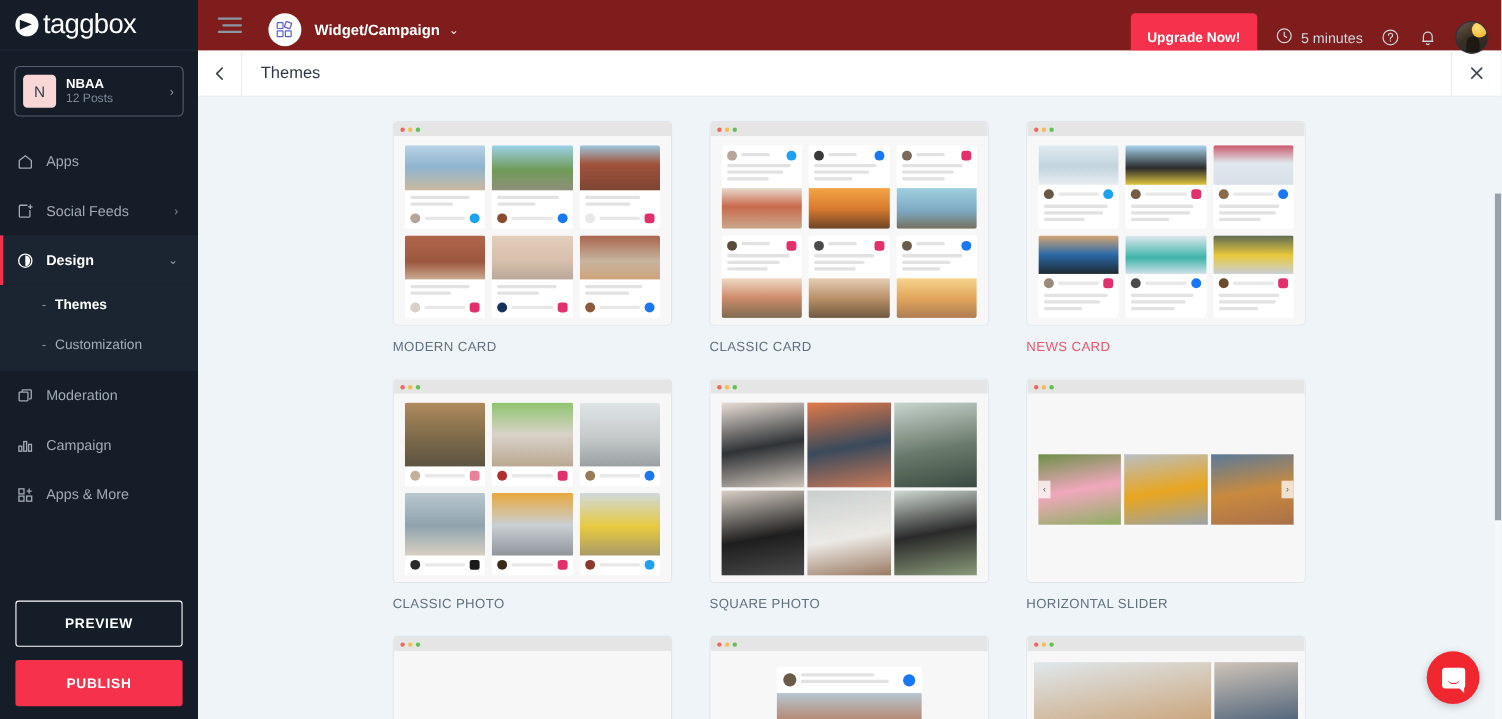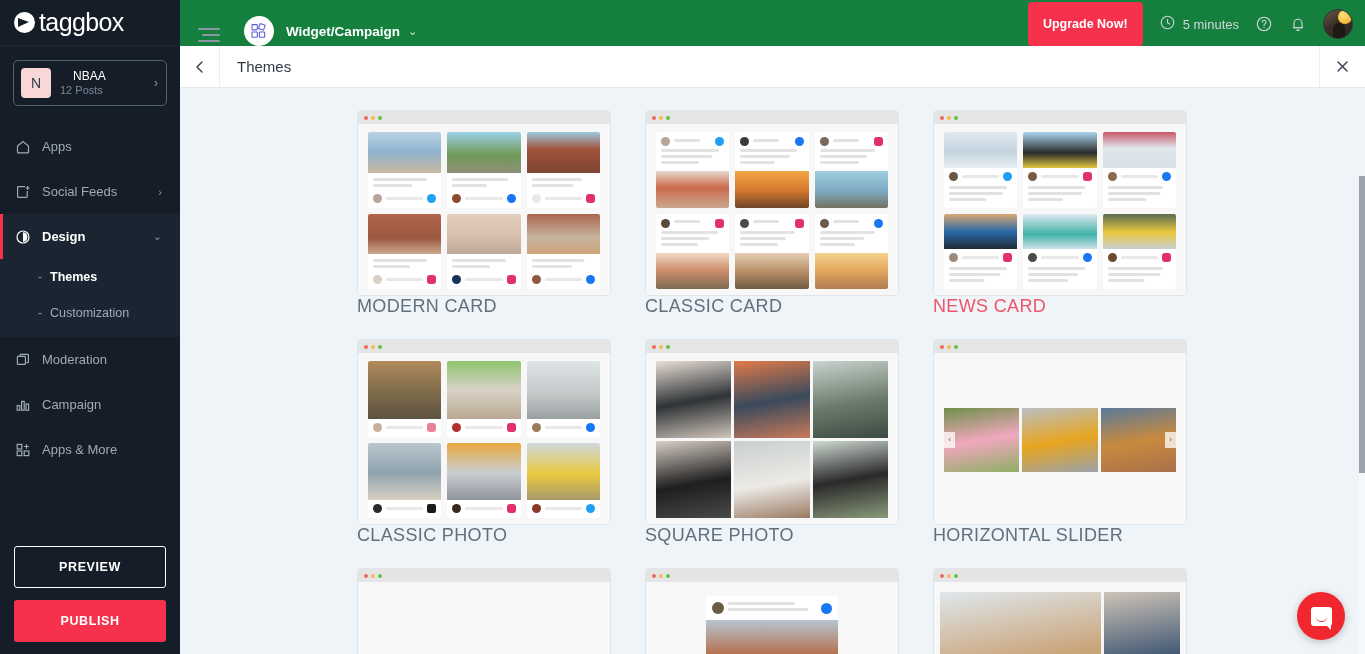--- a/index.html
+++ b/index.html
@@ -49,21 +49,21 @@
     display: flex; align-items: center;
     padding: 0 8px 0 7px;
   }
   .acct-initial {
     width: 30px; height: 30px; border-radius: 4px;
     background: #f9d7d7; color: #33414e;
     display: flex; align-items: center; justify-content: center;
     font-size: 14px; font-weight: 400; flex: 0 0 30px;
   }
   .acct-meta { margin-left: 9px; flex: 1; min-width: 0; }
-  .acct-name { color: #fff; font-size: 12px; font-weight: 400; line-height: 14px; margin-left: 13px; }
+  .acct-name { color: #fff; font-size: 12px; font-weight: 700; line-height: 14px; }
   .acct-sub { color: #7b8794; font-size: 11px; line-height: 14px; }
   .acct-chev { color: #8b97a3; font-size: 12px; }
 
   .nav { margin-top: 18px; }
   .nav-item {
     height: 45px; display: flex; align-items: center;
     padding-left: 14px; position: relative; cursor: pointer;
   }
   .nav-item.active { background: #1b2531; }
   .nav-item.active:before {
@@ -98,22 +98,22 @@
   .btn-publish {
     height: 42px; width: 100%; border: none; background: #f5314b;
     color: #fff; font-size: 12.5px; font-weight: 700; letter-spacing: 0.6px;
     border-radius: 3px; cursor: pointer; margin-top: 12px; font-family: inherit;
   }
 
   
   .right { flex: 1; display: flex; flex-direction: column; min-width: 0; }
 
   .topbar {
-    height: 46px; background: #15803d;
-    display: flex; align-items: flex-end; padding: 0 12px 0 18px;
+    height: 46px; background: #7f1d1d;
+    display: flex; align-items: flex-start; padding: 12px 12px 0 18px;
     flex: 0 0 46px;
   }
   .hamburger { width: 22px; cursor: pointer; }
   .hamburger i {
     display: block; height: 2px; background: #8b97a3; border-radius: 2px;
     margin: 4px 0;
   }
   .hamburger i:nth-child(1) { width: 22px; }
   .hamburger i:nth-child(2) { width: 18px; margin-left: 4px; }
   .hamburger i:nth-child(3) { width: 22px; }
@@ -183,21 +183,21 @@
     height: 186px; overflow: hidden;
   }
   .browser-bar {
     height: 13px; background: #e5e5e5; display: flex; align-items: center;
     padding-left: 6px; gap: 3px;
   }
   .dot { width: 4px; height: 4px; border-radius: 50%; }
   .dot.r { background: #ef6a5e; } .dot.y { background: #f5bd4f; } .dot.g { background: #60c253; }
   .stage { padding: 8px 10px; height: 173px; background: #f7f7f7; }
   .theme-label {
-    margin-top: 0; font-size: 18px; letter-spacing: 0.35px;
+    margin-top: 12px; font-size: 12px; letter-spacing: 0.35px;
     color: #61707e; text-transform: uppercase;
   }
   .theme.selected .theme-label { color: #f05469; }
 
   
   .m-grid { display: grid; grid-template-columns: repeat(3,1fr); gap: 6px; height: 100%; }
   .m-card { background: #fff; border-radius: 2px; overflow: hidden; display: flex; flex-direction: column; }
   .m-img { width: 100%; background-size: cover; background-position: center; }
   .m-lines { padding: 5px 5px 4px 5px; }
   .m-line { height: 3px; background: #e2e2e2; border-radius: 2px; margin-bottom: 3px; }

